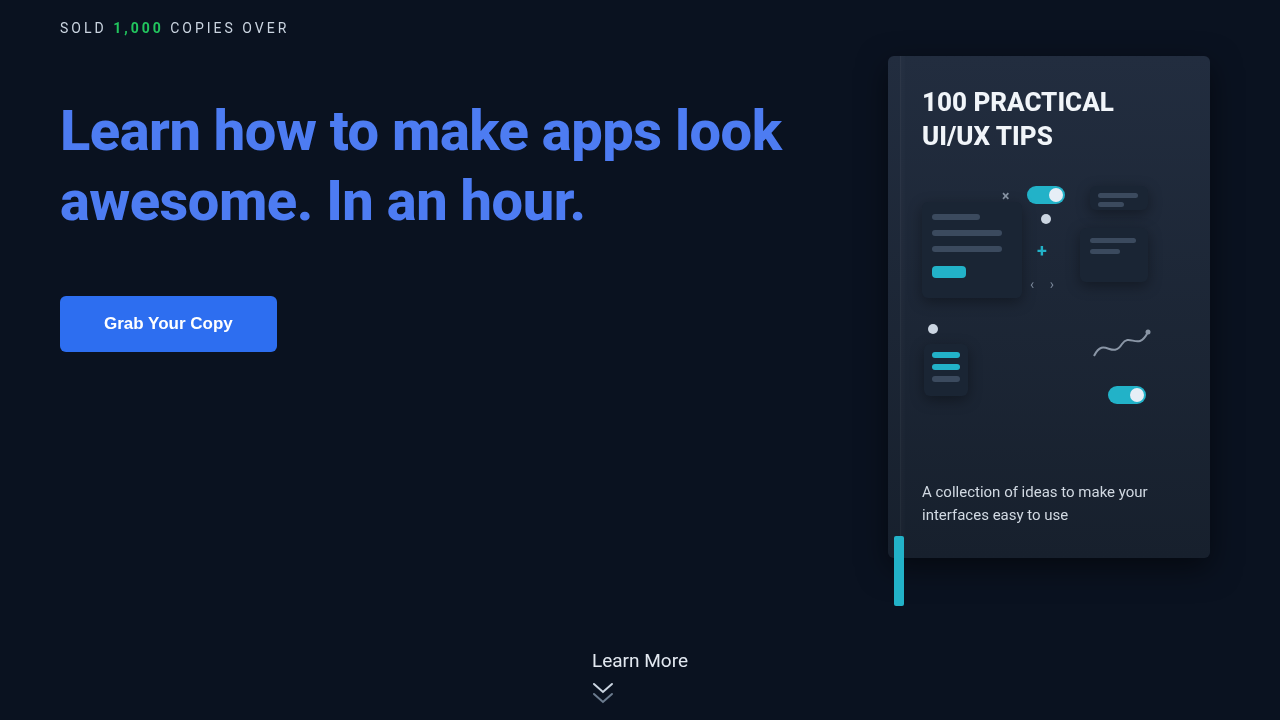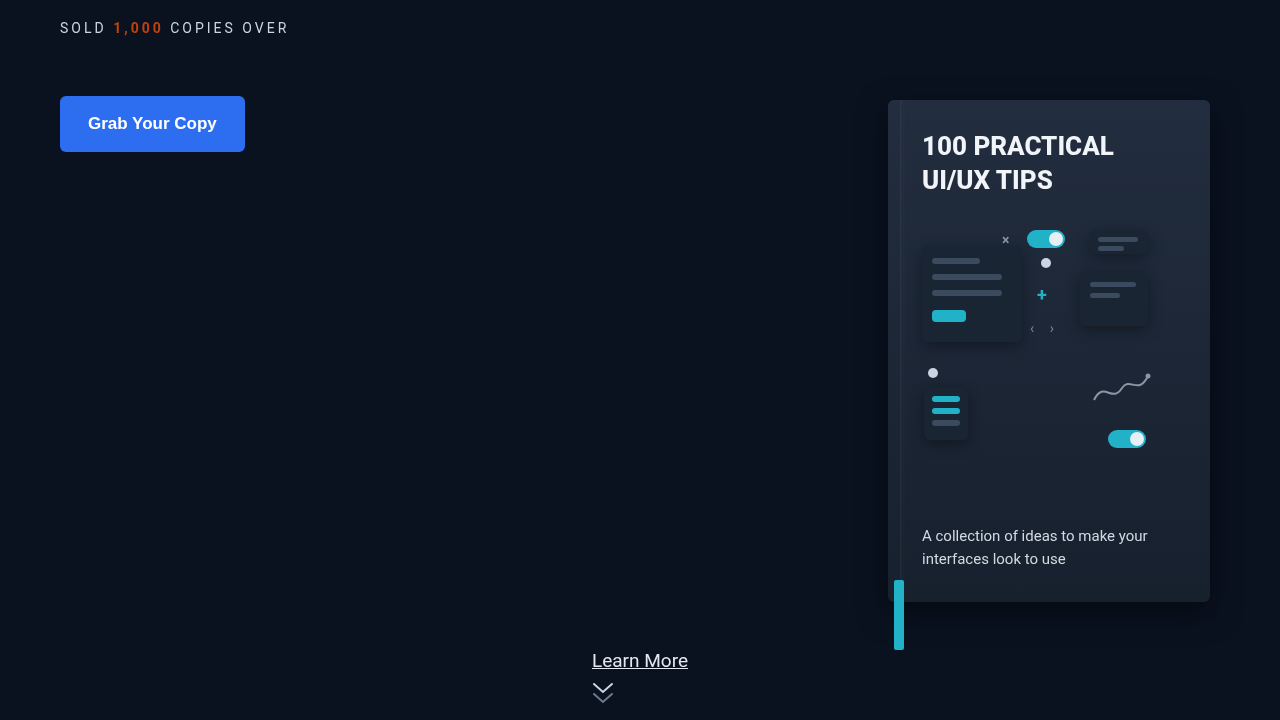--- a/index.html
+++ b/index.html
@@ -21,21 +21,21 @@
     flex: 1;
     max-width: 800px;
   }
   .badge {
     letter-spacing: 3px;
     font-size: 14px;
     color: #cbd5e1;
     margin-bottom: 60px;
     font-weight: 400;
   }
-  .badge .highlight { font-weight: 700; color: #c2410c; }
+  .badge .highlight { font-weight: 700; color: #22c55e; }
   h1.hero {
     font-size: 56px;
     line-height: 1.25;
     font-weight: 800;
     color: #4d7cf2;
     margin-bottom: 60px;
     letter-spacing: -0.5px;
   }
   .subtitle {
     font-size: 30px;
@@ -43,47 +43,46 @@
     color: #f1f5f9;
     font-weight: 400;
     margin-bottom: 60px;
   }
   .cta {
     display: inline-block;
     background: #2d6ef0;
     color: #fff;
     font-weight: 700;
     font-size: 17px;
-    padding: 18px 28px;
+    padding: 18px 44px;
     border-radius: 6px;
     border: none;
     cursor: pointer;
   }
   .learn-more-wrap {
     position: absolute;
     bottom: 18px;
     left: 50%;
     transform: translateX(-50%);
     text-align: center;
   }
   .learn-more {
     font-size: 19px;
     color: #e2e8f0;
     margin-bottom: 10px;
-    text-decoration: underline;
   }
   .chev {
     width: 22px; height: 12px;
     display: block;
     margin-bottom: -2px;
   }
   .chev svg { display: block; }
 
   
-  .book-wrap { position: relative; margin-right: 10px; margin-top: 80px; }
+  .book-wrap { position: relative; margin-right: 10px; margin-top: 36px; }
   .book {
     width: 322px;
     height: 502px;
     background: linear-gradient(180deg,#222d3f 0%, #17202d 100%);
     border-radius: 6px;
     padding: 30px 26px 24px 34px;
     position: relative;
     box-shadow: 0 10px 30px rgba(0,0,0,0.5);
   }
   .spine-highlight {
@@ -132,20 +131,21 @@
 <body>
 
 <div class="container">
   <div class="left">
     <div class="badge">
       <span>SOLD</span>
       <span class="highlight">1,000</span>
       <span>COPIES OVER</span>
     </div>
 
+    <h1 class="hero">Learn how to make apps look awesome. In an hour.</h1>
 
 
     <button class="cta">Grab Your Copy</button>
   </div>
 
   <div class="book-wrap">
     <div class="book">
       <div class="spine-highlight"></div>
       <div class="book-title">100 PRACTICAL UI/UX TIPS</div>
 
@@ -183,21 +183,21 @@
         </div>
 
         <svg class="chart" style="left:170px; top:140px;" width="60" height="40">
           <path d="M2 30 C 12 10, 20 34, 30 18 C 38 6, 46 26, 56 6" stroke="#8a96a6" stroke-width="2" fill="none"></path>
           <circle cx="56" cy="6" r="2.5" fill="#8a96a6"></circle>
         </svg>
 
         <div class="toggle" style="left:186px; top:200px;"></div>
       </div>
 
-      <div class="book-sub">A collection of ideas to make your interfaces look to use</div>
+      <div class="book-sub">A collection of ideas to make your interfaces easy to use</div>
     </div>
     <div class="ribbon"></div>
   </div>
 </div>
 
 <div class="learn-more-wrap">
   <div class="learn-more">Learn More</div>
   <span class="chev">
     <svg width="22" height="12">
         <path d="M2 2 L11 10 L20 2" stroke="#cbd5e1" stroke-width="2" fill="none" stroke-linecap="round"></path>

